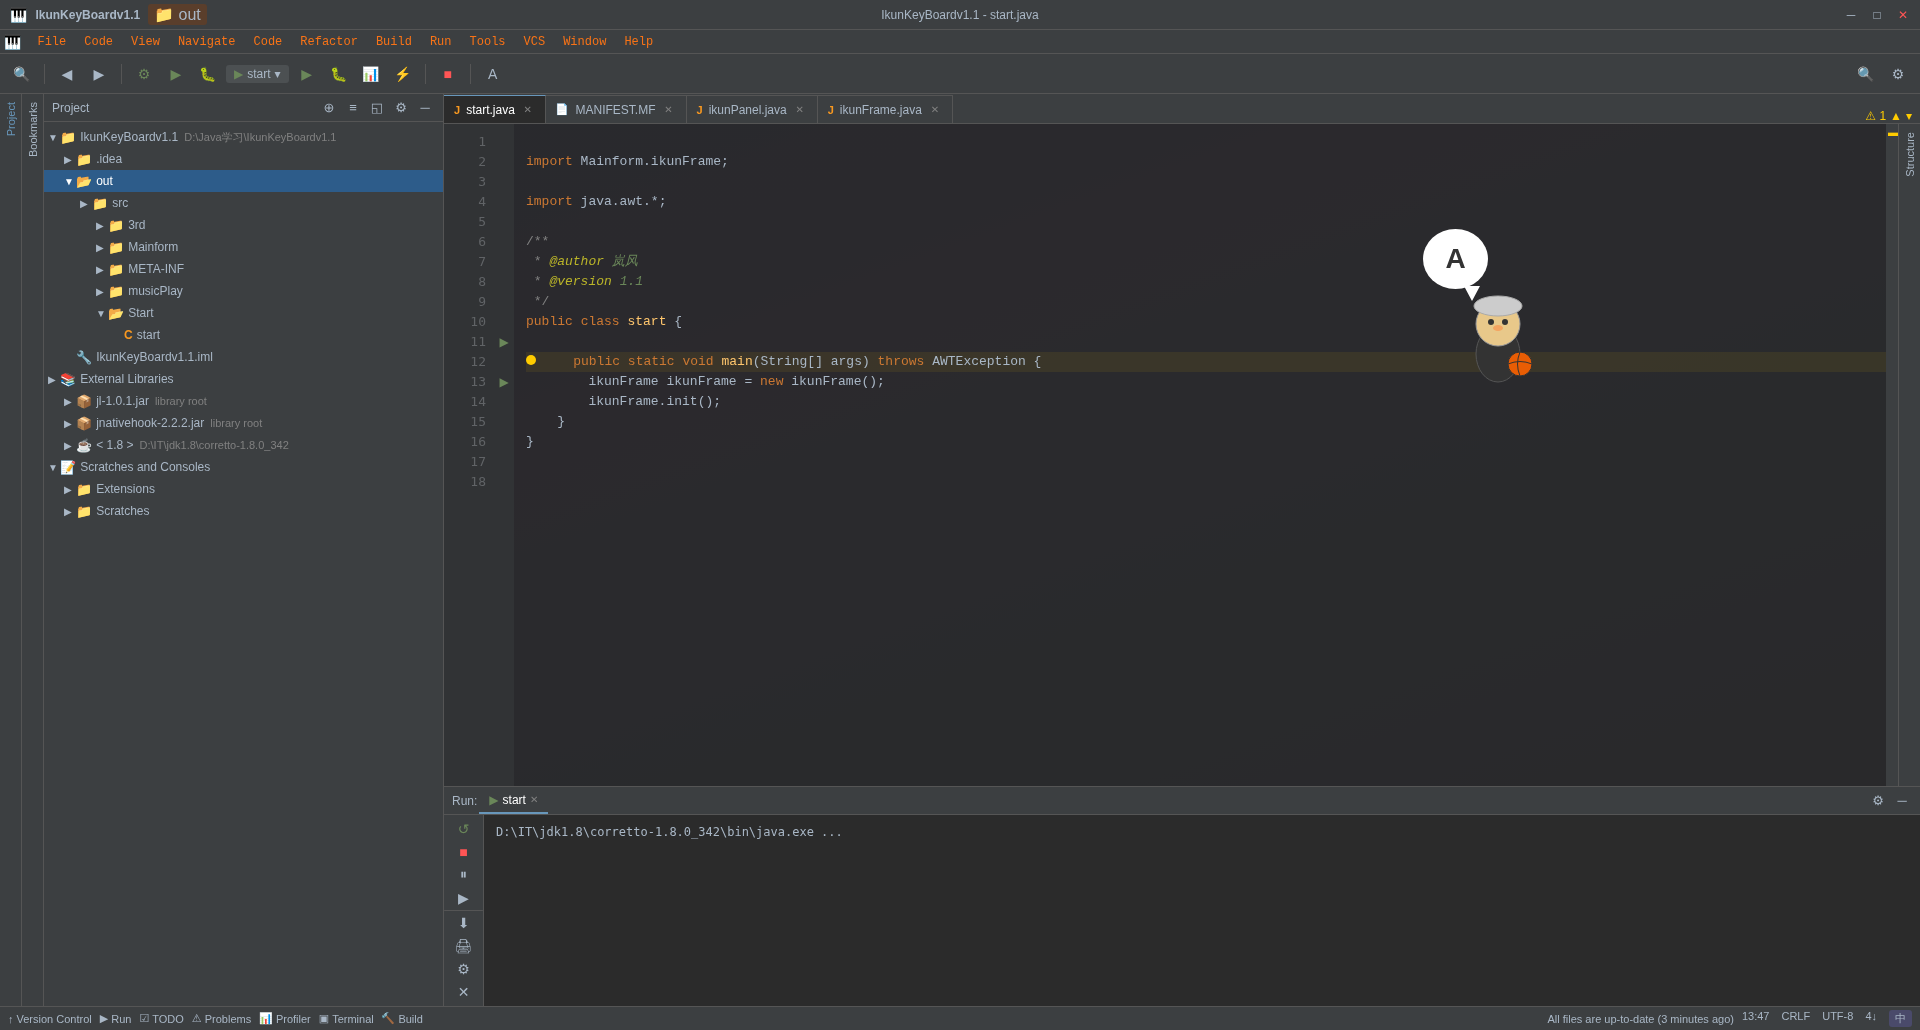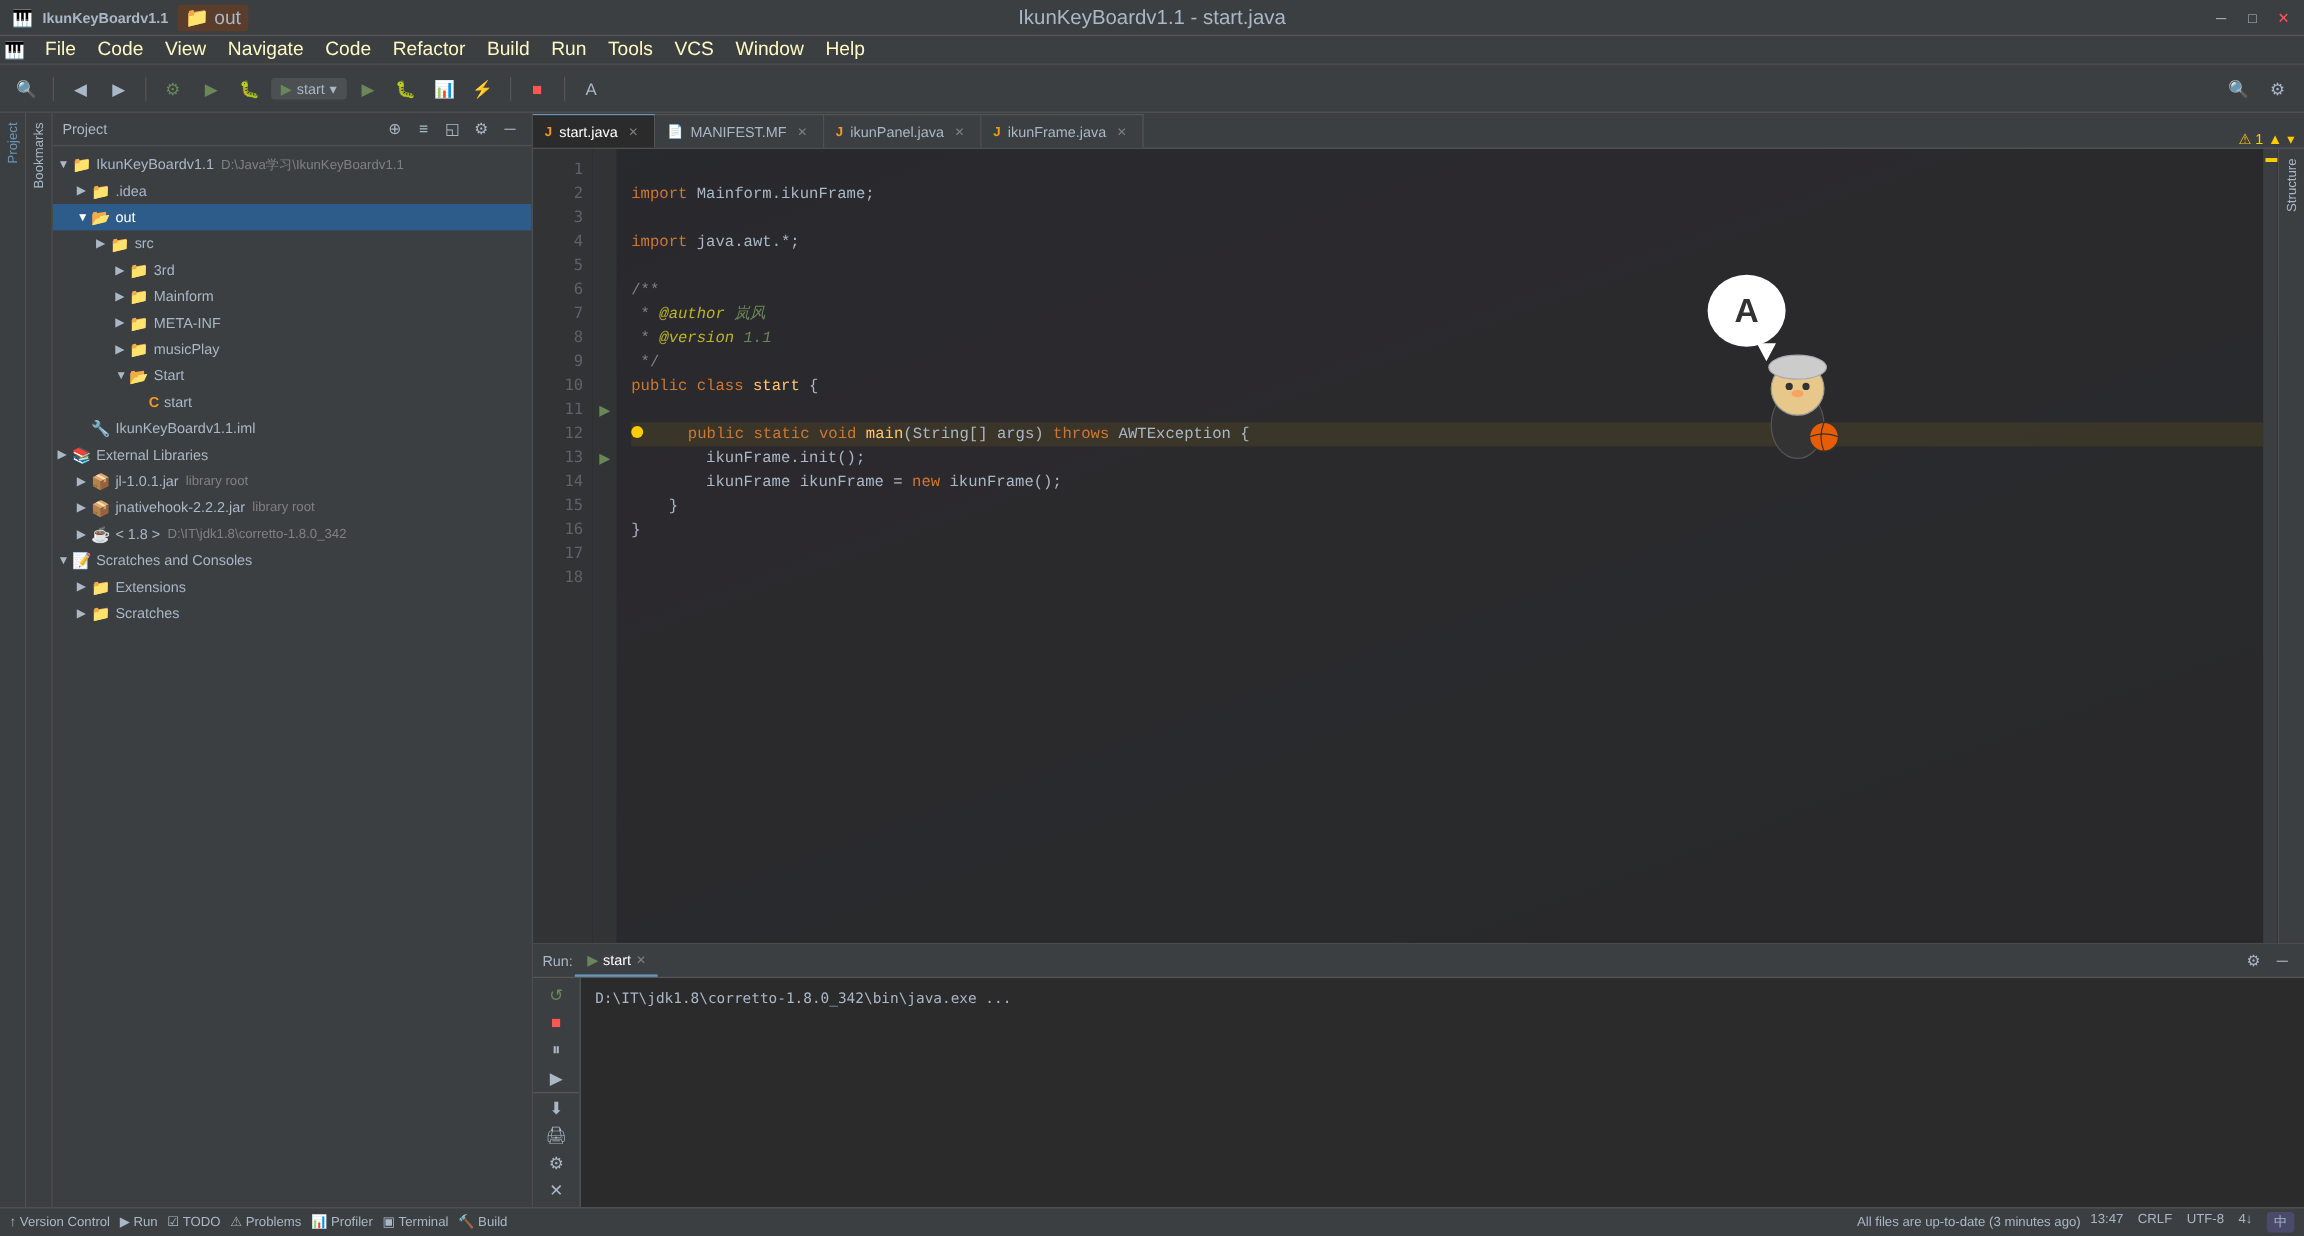--- a/index.html
+++ b/index.html
@@ -25,21 +25,21 @@
     }
     .title-bar-left {
       display: flex;
       align-items: center;
       gap: 8px;
       color: #a9b7c6;
       font-size: 12px;
     }
     .title-bar-center {
       color: #a9b7c6;
-      font-size: 17px;
+      font-size: 12px;
       position: absolute;
       left: 50%;
       transform: translateX(-50%);
     }
     .title-bar-right {
       display: flex;
       align-items: center;
       gap: 12px;
     }
     .win-btn {
@@ -58,23 +58,24 @@
       height: 24px;
       background: #3c3f41;
       display: flex;
       align-items: center;
       padding: 0 4px;
       border-bottom: 1px solid #555;
       gap: 2px;
     }
     .menu-item {
       padding: 2px 8px;
-      color: #fef9c3;
-      font-size: 16px;
-      cursor: pointer;
+      color: #f97316;
+      font-size: 12px;
+      cursor: pointer;
+      font-family: Liberation Mono, monospace;
     }
 
     
     .toolbar {
       height: 40px;
       background: #3c3f41;
       display: flex;
       align-items: center;
       padding: 0 8px;
       border-bottom: 1px solid #555;
@@ -785,22 +786,22 @@
               <div class="code-line"><span class="comment">/**</span></div>
               <div class="code-line"><span class="comment"> * </span><span class="ann">@author</span><span class="ann-val"> 岚风</span></div>
               <div class="code-line"><span class="comment"> * </span><span class="ann">@version</span><span class="ann-val"> 1.1</span></div>
               <div class="code-line"><span class="comment"> */</span></div>
               <div class="code-line"><span class="kw">public</span><span class="normal"> </span><span class="kw">class</span><span class="normal"> </span><span class="cls">start</span><span class="normal"> {</span></div>
               <div class="code-line">&nbsp;</div>
               <div class="code-line" style="background:rgba(255,200,0,0.08);">
                 <span style="display:inline-block;width:16px;"><span class="debug-dot"></span></span>
                 <span class="normal">    </span><span class="kw">public</span><span class="normal"> </span><span class="kw">static</span><span class="normal"> </span><span class="kw">void</span><span class="normal"> </span><span class="method">main</span><span class="normal">(</span><span class="type">String</span><span class="normal">[] args) </span><span class="kw">throws</span><span class="normal"> AWTException {</span>
               </div>
+              <div class="code-line"><span class="normal">        ikunFrame ikunFrame = </span><span class="kw">new</span><span class="normal"> ikunFrame();</span></div>
               <div class="code-line"><span class="normal">        ikunFrame.init();</span></div>
-              <div class="code-line"><span class="normal">        ikunFrame ikunFrame = </span><span class="kw">new</span><span class="normal"> ikunFrame();</span></div>
               <div class="code-line"><span class="normal">    }</span></div>
               <div class="code-line"><span class="normal">}</span></div>
             </div>
 
             <div class="warning-stripe">
               <div class="warning-indicator" style="color:#ffcc00;">▬</div>
             </div>
           </div>
         </div>
 

